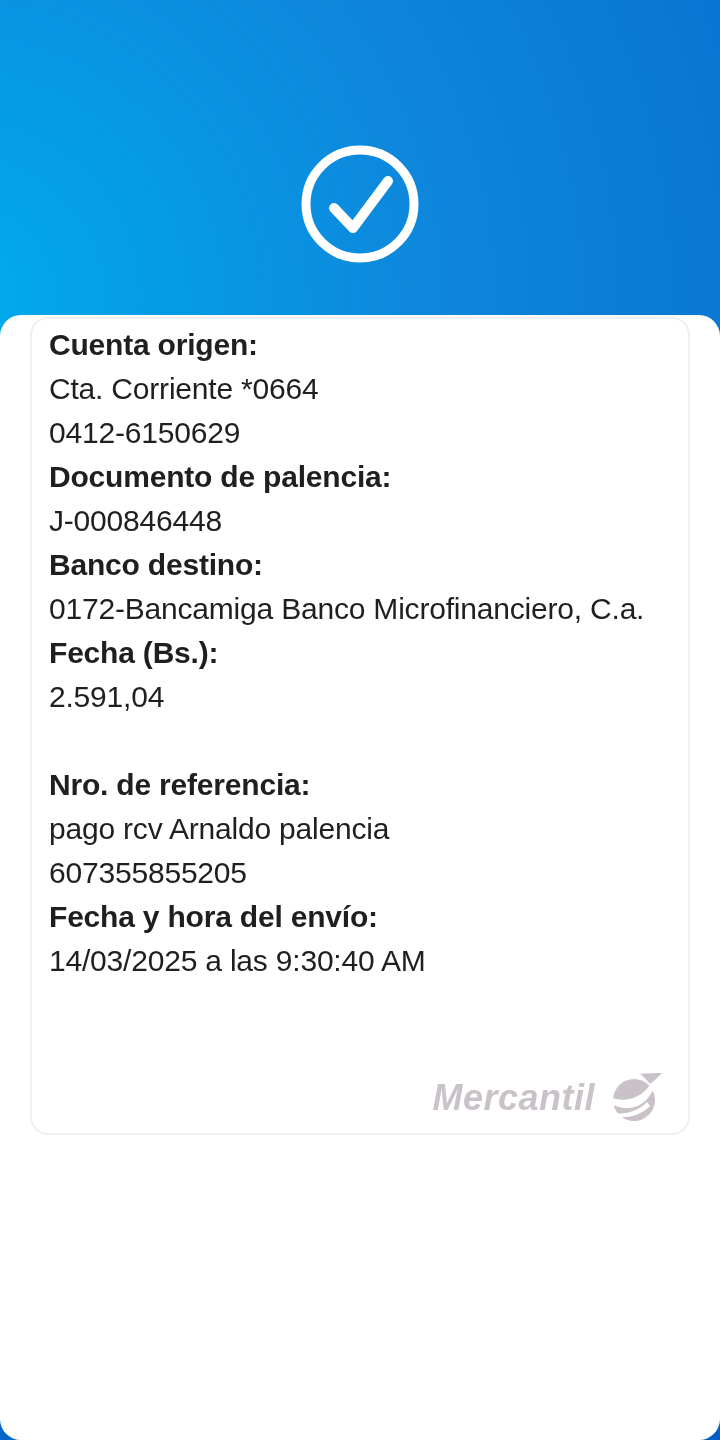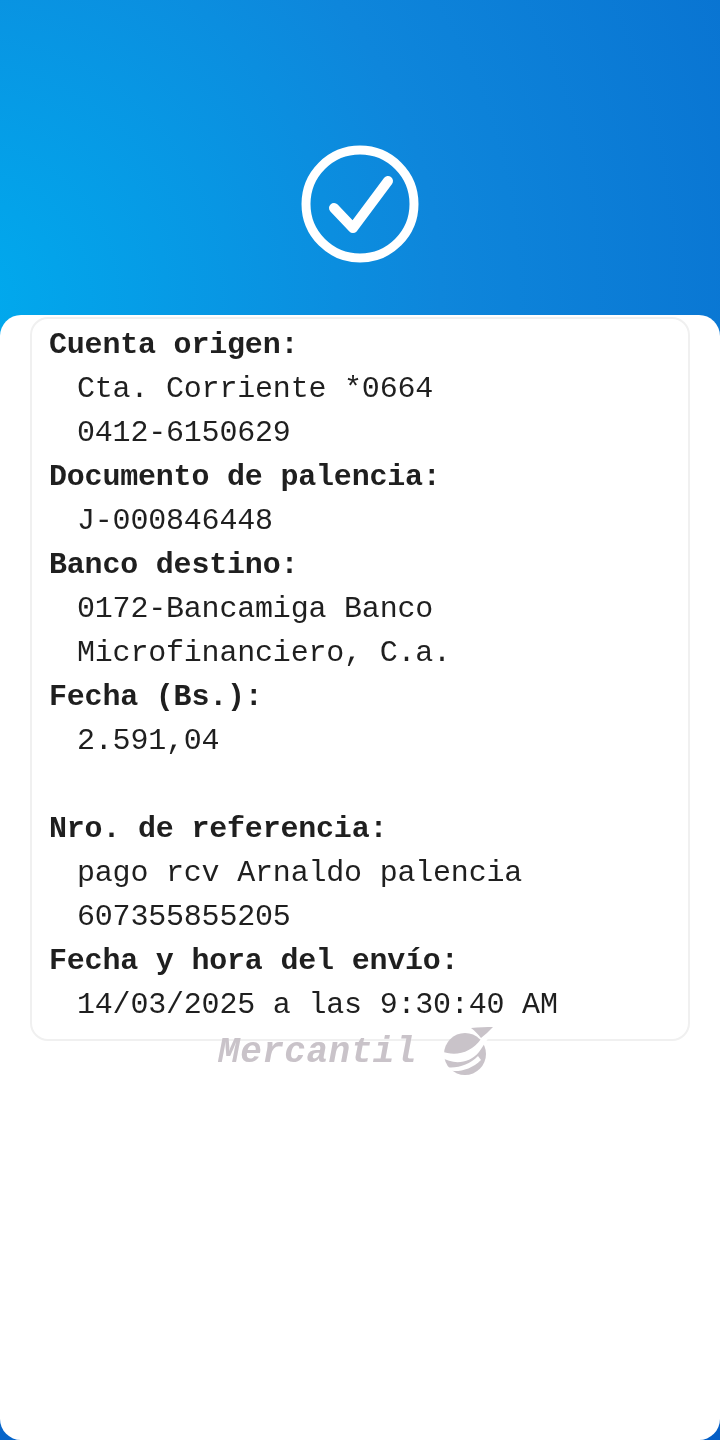--- a/index.html
+++ b/index.html
@@ -37,48 +37,47 @@
     background: #ffffff;
     border-radius: 21px;
     box-sizing: border-box;
     padding: 2px 30px 0 30px;
   }
 
   
   .card {
     box-sizing: border-box;
     width: 660px;
-    height: 724px;
+    height: 818px;
     background: #ffffff;
     border: 2px solid var(--card-border, #f0f0f0);
     border-radius: 18px;
     padding: 4px 18px 0 17px;
     display: flex;
     flex-direction: column;
-    font-family: Liberation Mono, monospace;
   }
   .lines {
     font-size: 30px;
     line-height: 44px;
     letter-spacing: -0.2px;
     color: var(--text, #1f1f1f);
   }
   .line { min-height: 44px; }
   .label { font-weight: bold; color: var(--text, #1f1f1f); }
-  .value { font-weight: normal; margin-left: 28px; }
+  .value { font-weight: normal; }
   .spacer { height: 44px; }
 
   
   .logo-row {
     margin-top: auto;
-    margin-bottom: 16px;
+    margin-bottom: 10px;
     display: flex;
-    justify-content: center;
+    justify-content: flex-end;
     align-items: center;
-    gap: 24px;
+    gap: 15px;
     padding-right: 8px;
   }
   .brand-word {
     font-style: italic;
     font-weight: bold;
     font-size: 36px;
     letter-spacing: 0.5px;
     color: var(--logo, #c9c3c9);
   }
   .brand-mark svg { display: block; }

